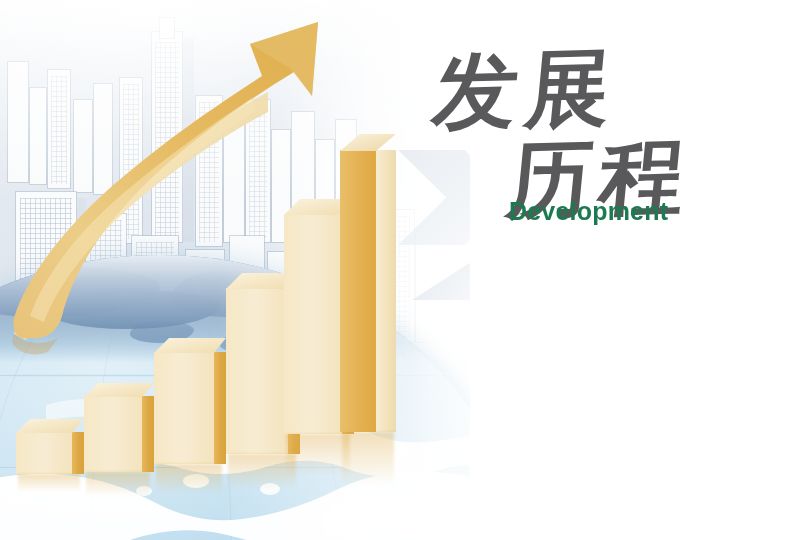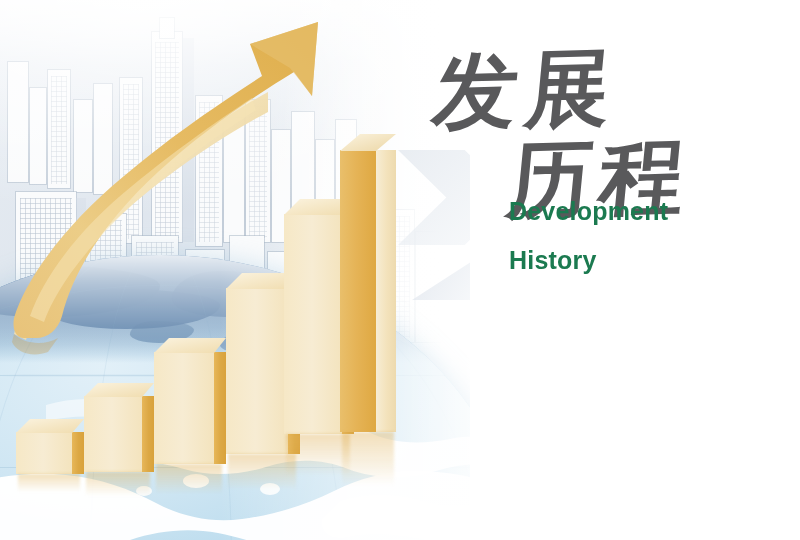--- a/index.html
+++ b/index.html
@@ -302,15 +302,14 @@
     <path d="M30,316 C44,276 80,228 132,186 C178,148 222,118 252,98
              L256,110 C226,130 182,160 140,198 C90,242 56,288 44,322 Z" fill="#f6e3b4" opacity=".55"></path>
 
     <path d="M14,334 C24,344 44,346 58,338 L48,352 C32,358 16,352 12,342 Z" fill="#caa050" opacity=".35"></path>
   </svg>
 
   <div class="calligraphy cal-row1">发展</div>
   <div class="calligraphy cal-row2">历程</div>
 
   <div class="eng l1">Development</div>
-  <div class="eng l2">History</div>
 
 </div>
 
 </body></html>

